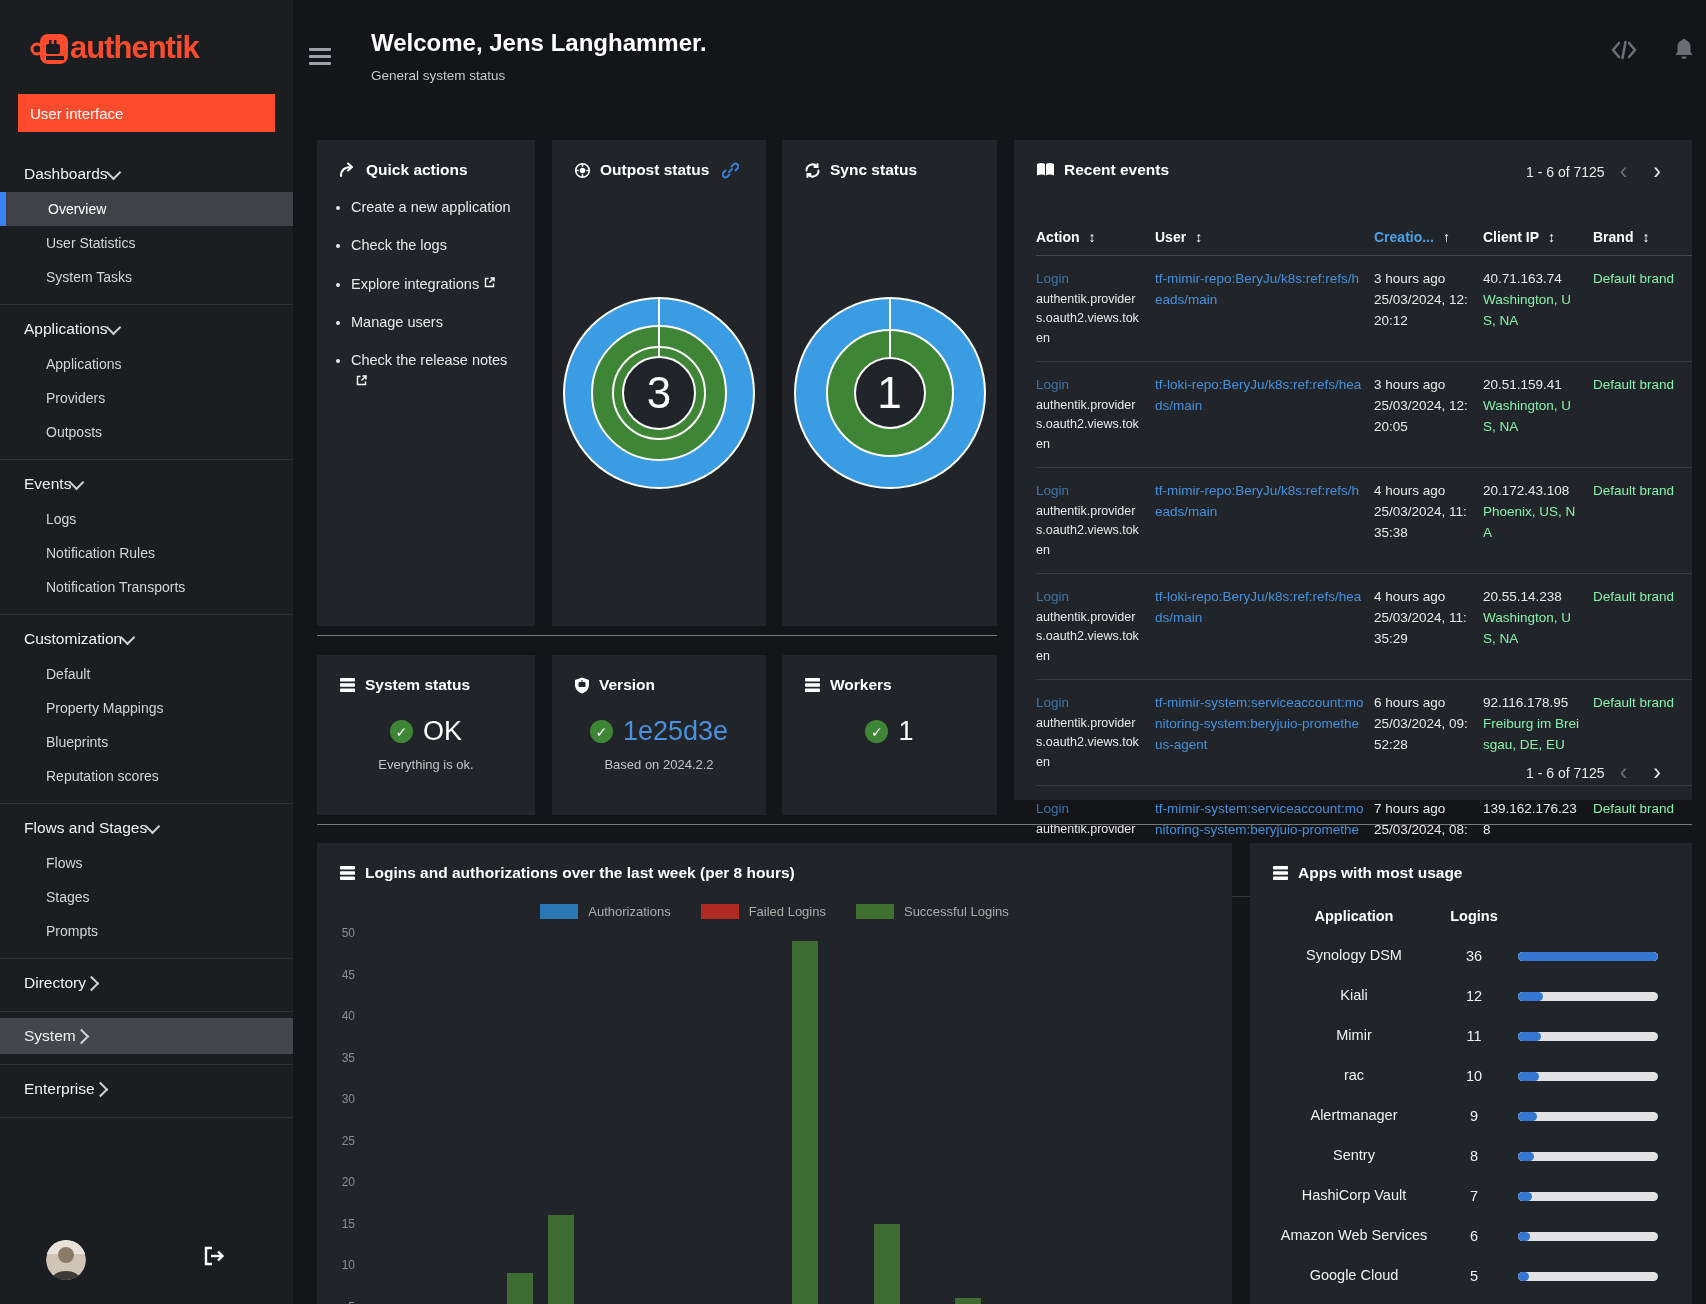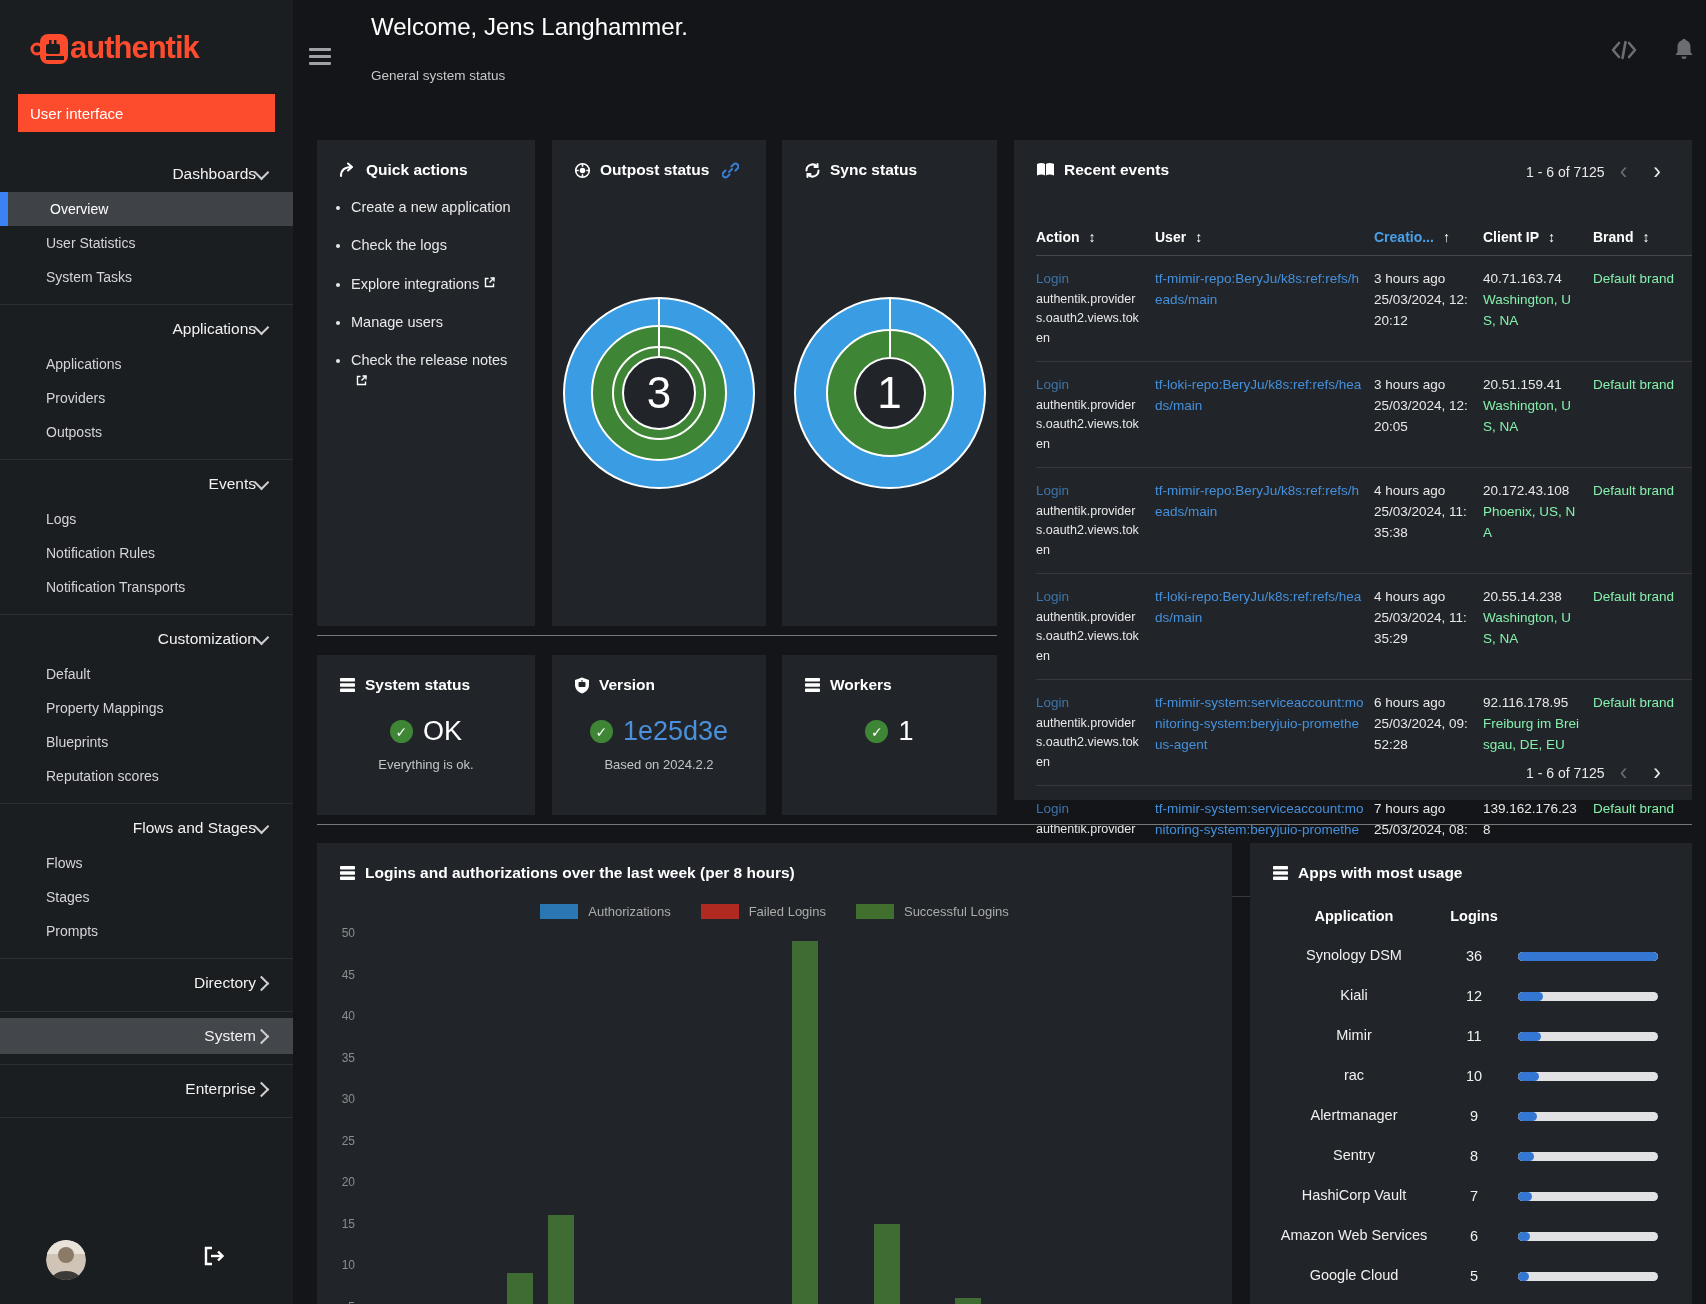--- a/index.html
+++ b/index.html
@@ -11,35 +11,35 @@
   
   .sidebar{position:absolute;left:0;top:0;width:293px;height:1304px;background:#1b1e21;display:flex;flex-direction:column;z-index:5}
   .logo-row{display:flex;align-items:flex-end;gap:0;padding:30px 24px 14px 30px}
   .logo-key{width:40px;height:34px;flex:none}
   .logo-text{font-size:31px;font-weight:800;color:#fd4b2d;letter-spacing:-1px}
   .ui-btn{margin:14px 18px 8px;height:38px;background:#fd4b2d;color:#fff;border:none;font-size:15px;text-align:left;padding:0 12px;font-family:inherit;cursor:pointer}
   nav{flex:1;padding-top:10px;overflow:hidden}
   .nav-group{padding:6px 0 10px;border-top:1px solid #2c3034}
   .nav-group:first-child{border-top:none}
   .nav-group.last{border-bottom:1px solid #2c3034}
-  .group-head{display:flex;align-items:center;justify-content:flex-end;padding:9px 26px 9px 24px;font-size:15.5px;color:#f1f1f1;cursor:pointer}
+  .group-head{display:flex;align-items:center;justify-content:flex-start;padding:9px 26px 9px 24px;font-size:15.5px;color:#f1f1f1;cursor:pointer}
   .group-head.hl{background:#43474c}
   .chev{width:9px;height:9px;border-right:2px solid #cfcfcf;border-bottom:2px solid #cfcfcf;flex:none}
   .chev.down{transform:rotate(45deg);margin-top:-4px}
   .chev.right{transform:rotate(-45deg)}
   .nav-item{padding:9px 24px 9px 46px;font-size:14px;color:#d4d4d8;cursor:pointer;position:relative}
-  .nav-item.active{background:#3f4347;border-left:8px solid #3b82f6;padding-left:42px;color:#fff}
+  .nav-item.active{background:#3f4347;border-left:6px solid #3b82f6;padding-left:42px;color:#fff}
   .side-foot{margin-top:auto;display:flex;align-items:center;padding:18px 24px 24px;position:relative}
   .avatar{width:40px;height:40px;border-radius:50%;overflow:hidden;margin-left:22px;flex:none;cursor:pointer}
   .logout{position:absolute;left:203px;top:24px;cursor:pointer}
   
   .main{position:absolute;left:293px;top:0;width:1413px;height:1304px}
   .hamburger{position:absolute;left:16px;top:48px;width:22px;height:18px;cursor:pointer}
   .hamburger div{height:3px;background:#9fa3a7;margin-bottom:4px;border-radius:1px}
-  .pg-title{position:absolute;left:78px;top:13px;font-size:24px;font-weight:normal;color:#fff}
+  .pg-title{position:absolute;left:78px;top:29px;font-size:24px;font-weight:bold;color:#fff}
   .pg-sub{position:absolute;left:78px;top:68px;font-size:13.5px;color:#c6c8ca}
   .top-ico{position:absolute;top:38px;cursor:pointer;color:#6a6e73}
   
   .card{position:absolute;background:#212529}
   .card-title{display:flex;align-items:center;gap:9px;padding:21px 22px 0;font-size:15.5px;font-weight:bold;color:#fff;white-space:nowrap}
   .ico{flex:none;display:inline-flex}
   .divider{position:absolute;height:1px;background:#787878}
   
   .qa-list{margin:18px 0 0;padding:0 18px 0 34px;list-style:disc;color:#e8e8e8}
   .qa-list li{margin-bottom:17px;font-size:14.5px;line-height:1.45;cursor:pointer}

